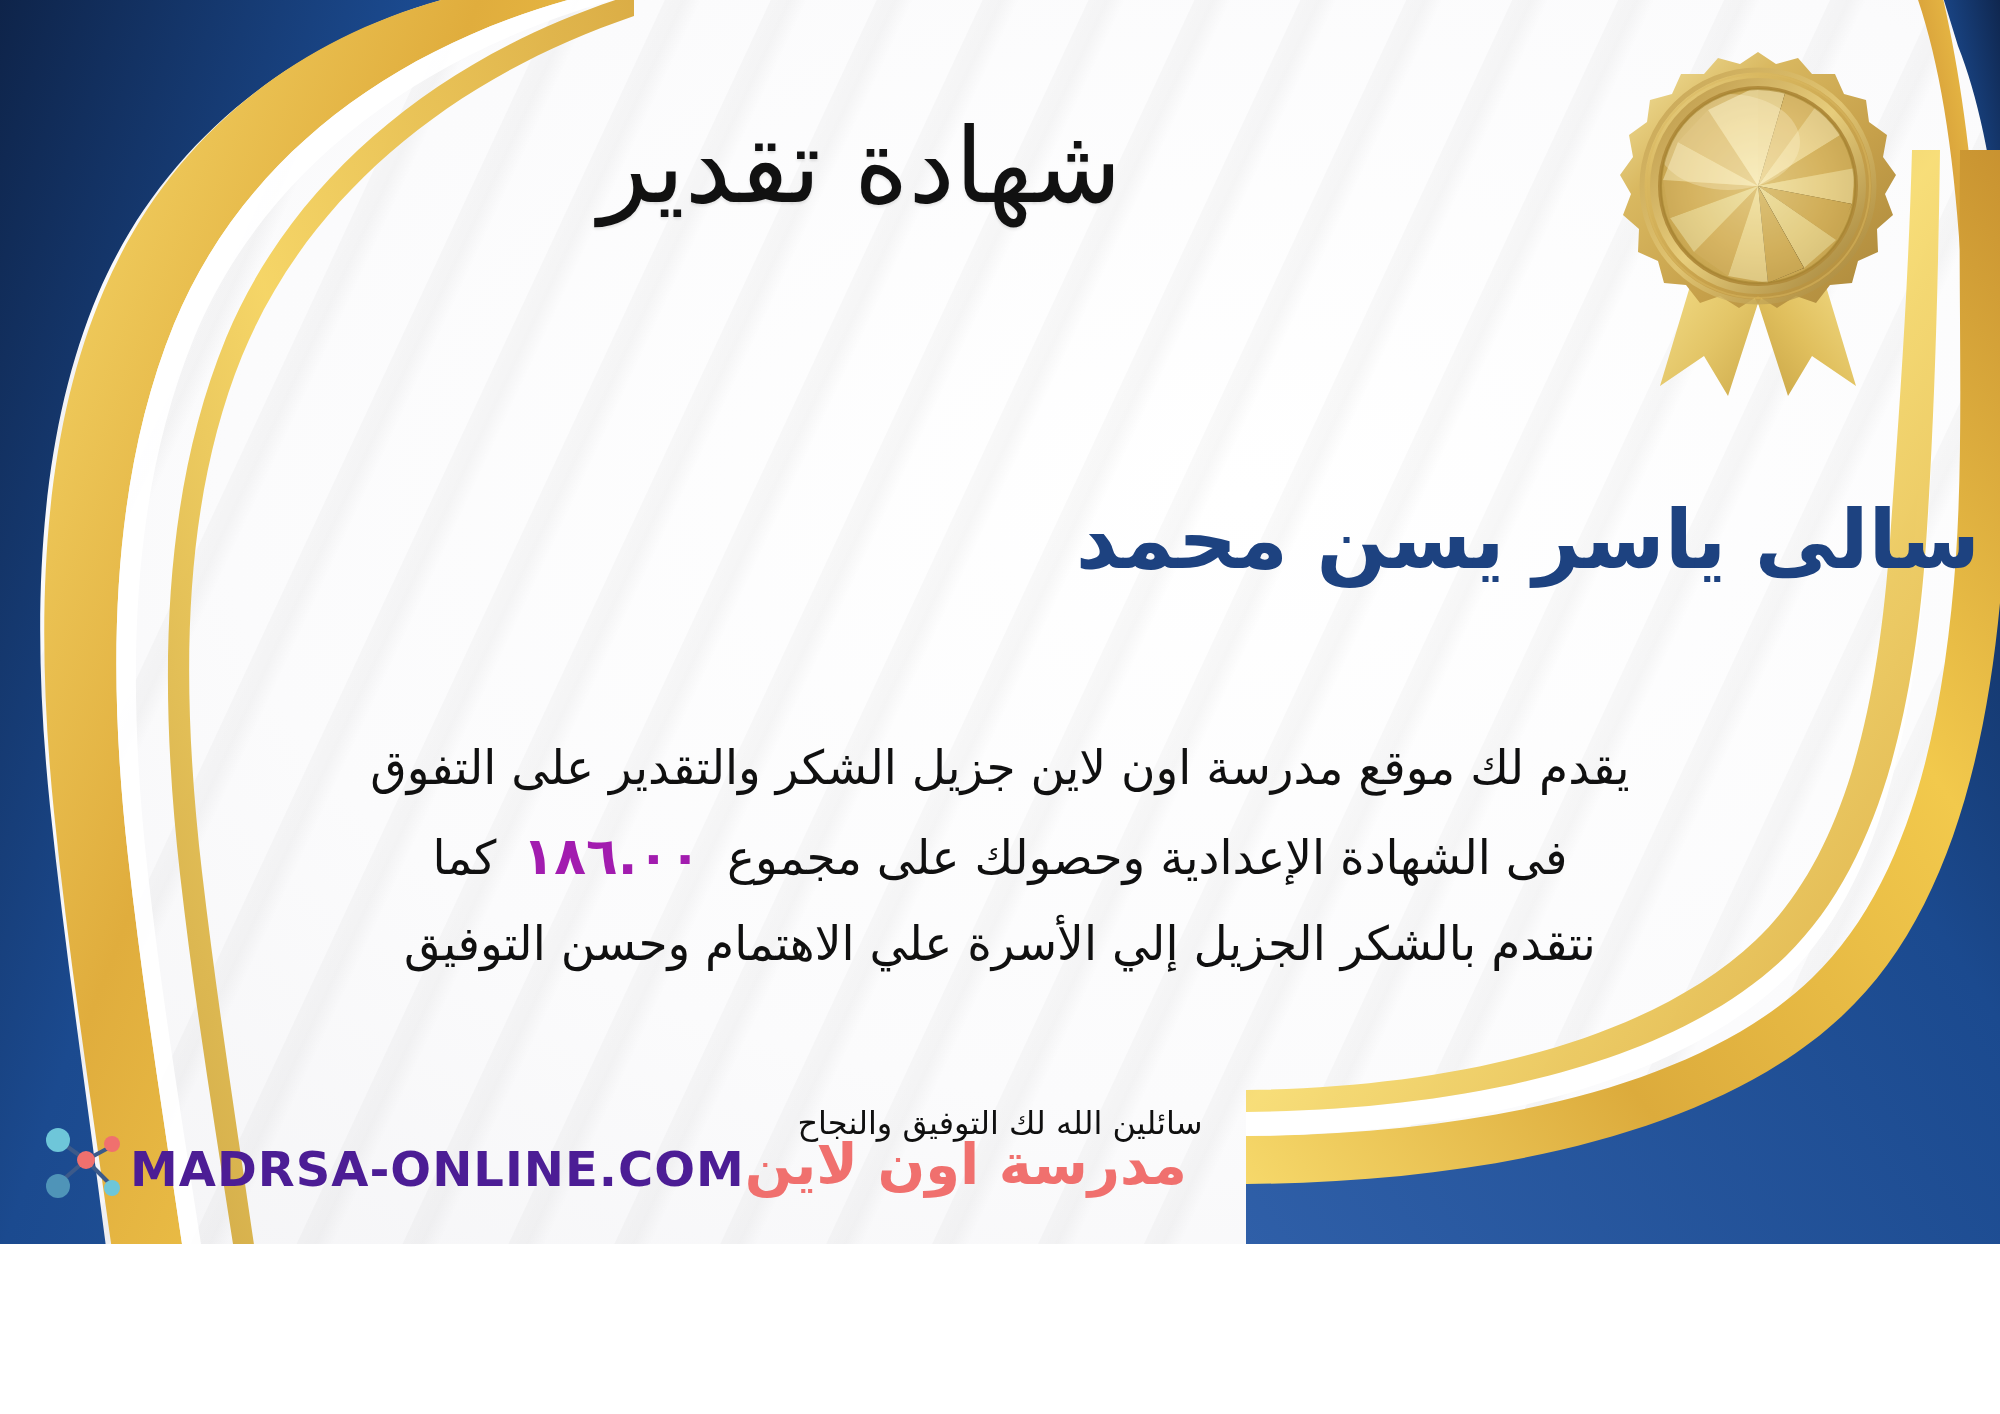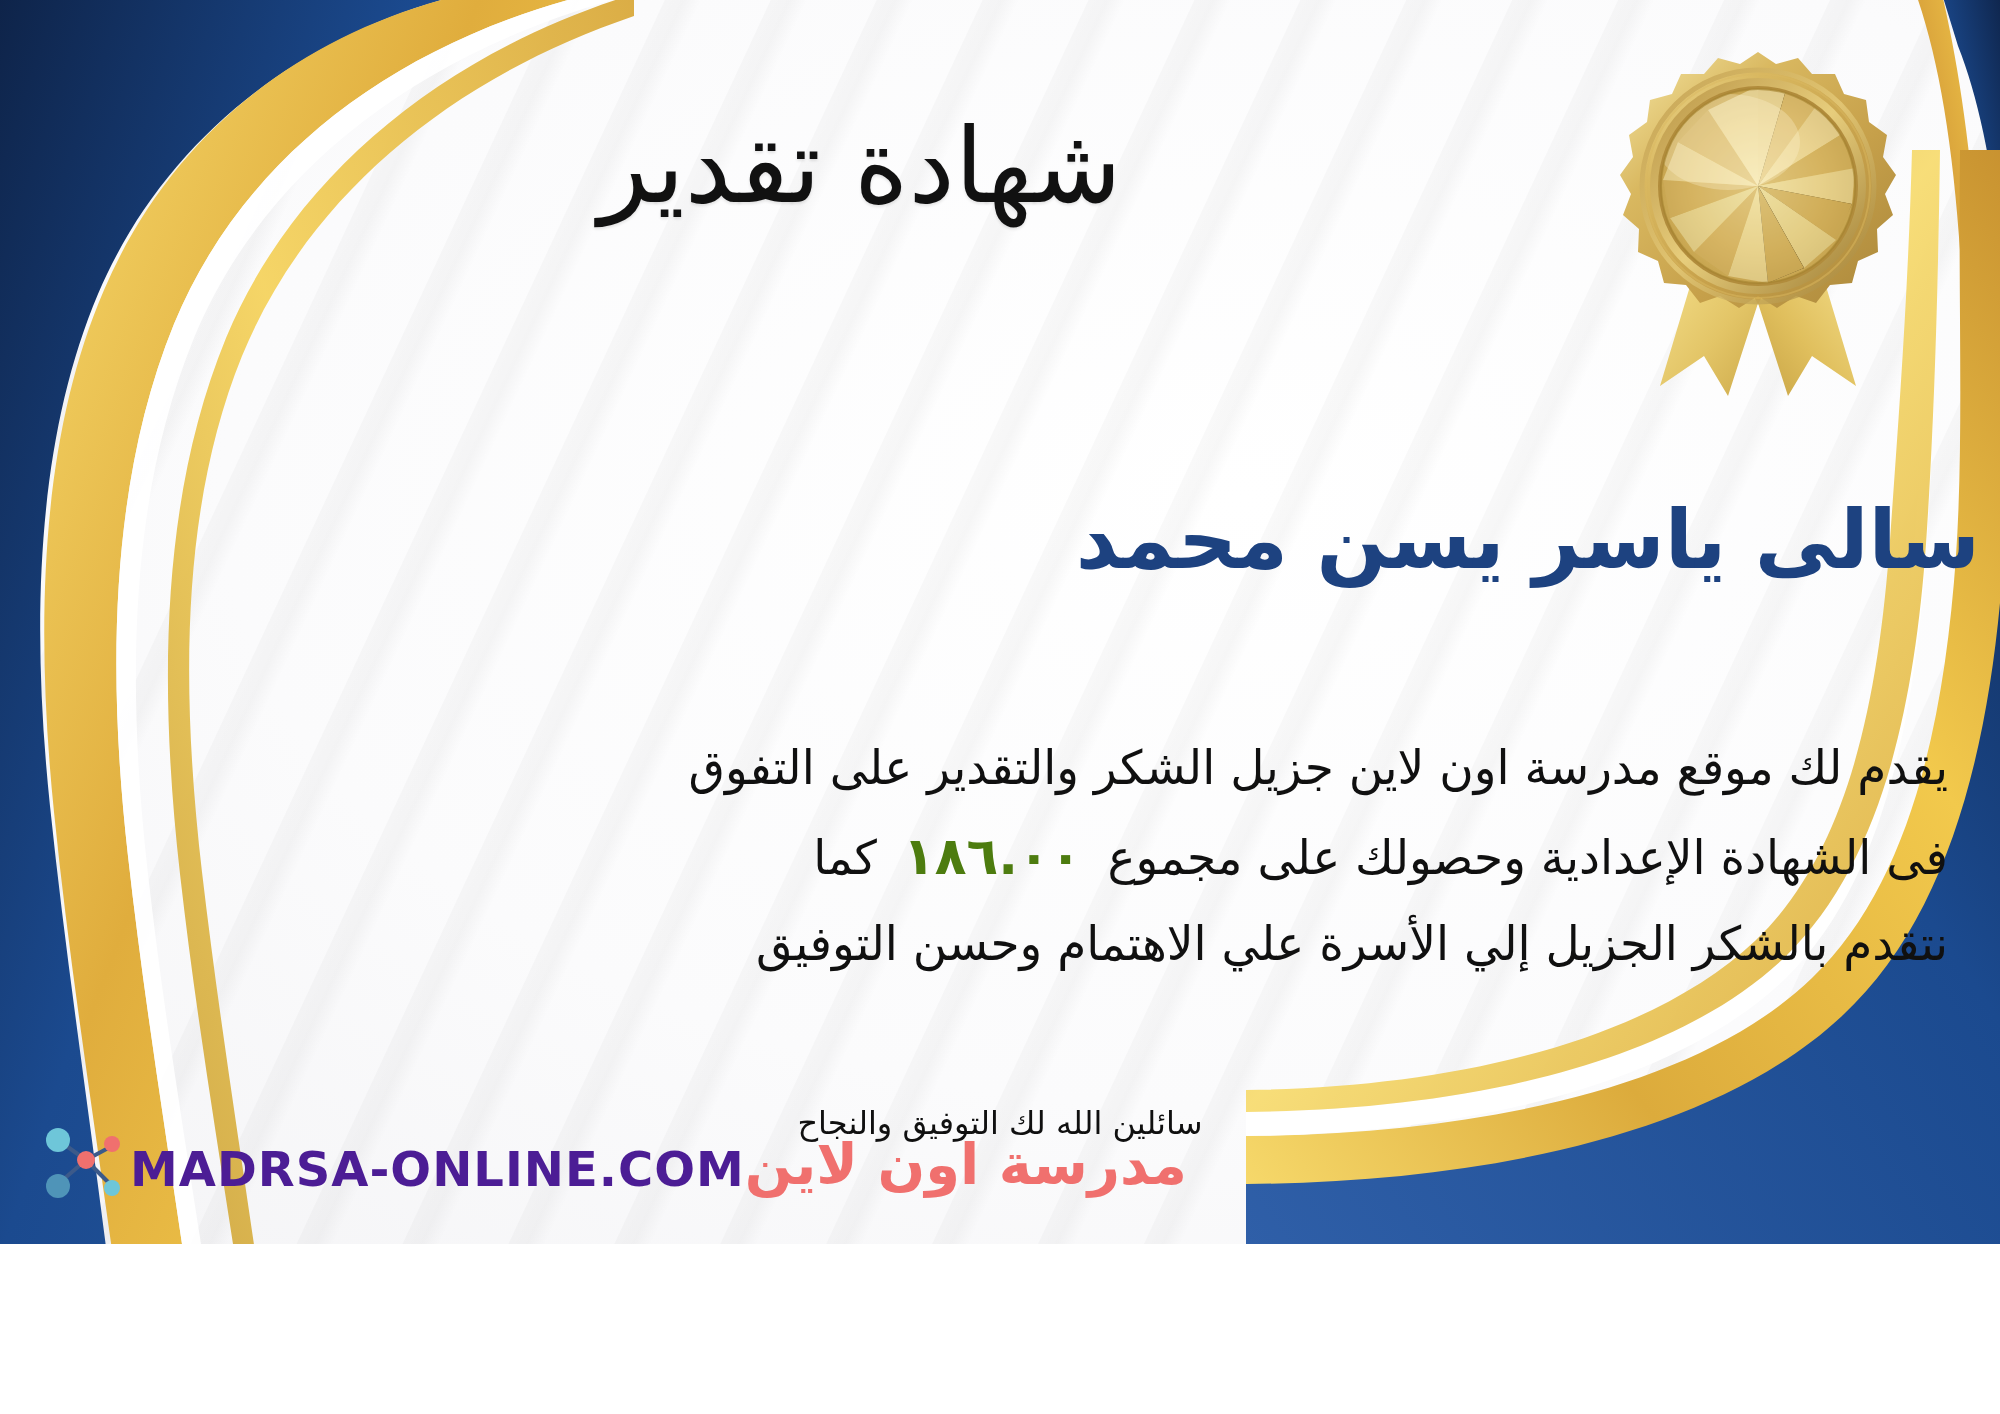--- a/index.html
+++ b/index.html
@@ -121,33 +121,34 @@
     font-weight: 700;
     color: #1d4280;
     padding-right: 20px;
   }
 
   .body-block {
     position: absolute;
     top: 726px;
     left: 52px;
     right: 52px;
+    text-align: center;
     font-size: 47px;
     line-height: 1.78;
     color: #101010;
     font-weight: 400;
   }
 
   .body-line {
     display: block;
     white-space: nowrap;
   }
 
   .score {
-    color: #4d7c0f;
+    color: #a21caf;
     font-weight: 600;
     font-size: 52px;
     letter-spacing: 2px;
     padding: 0 26px;
   }
 
   .closing-line {
     position: absolute;
     top: 1098px;
     left: 52px;

